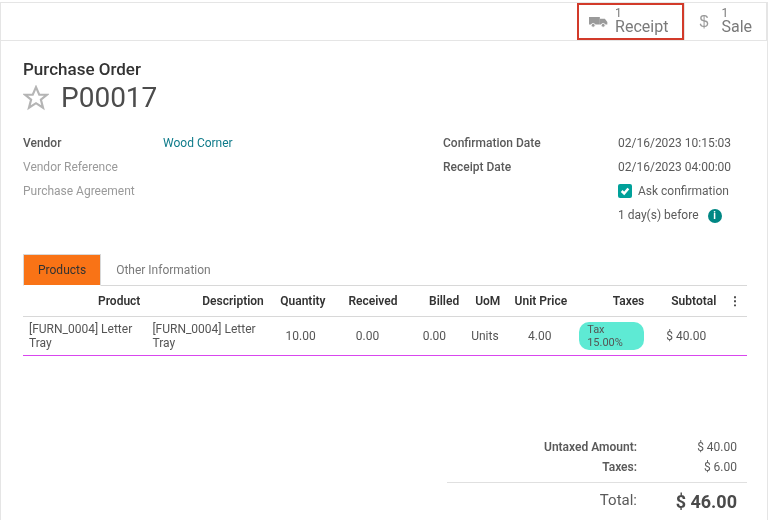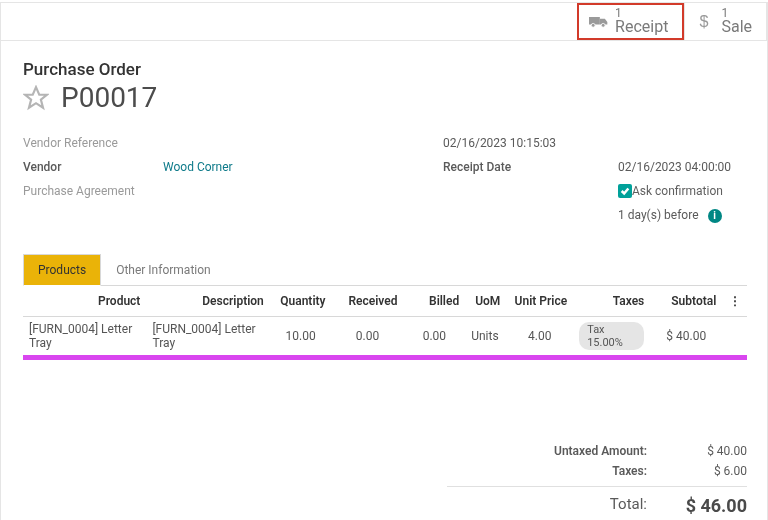--- a/index.html
+++ b/index.html
@@ -70,21 +70,21 @@
     color: #5f5f5f;
   }
   .info-col { display: flex; flex-direction: column; gap: 10px; }
   .info-col.left { width: 390px; }
   .info-col.right { flex: 1; }
   .info-row { display: flex; }
   .info-label { width: 140px; color: #9a9a9a; }
   .info-label.strong { color: #5a5a5a; font-weight: 500; }
   .info-value { color: #5a5a5a; }
   .info-value a { color: #0f7b8a; text-decoration: none; }
-  .checkbox-line { display: flex; align-items: center; gap: 0; }
+  .checkbox-line { display: flex; align-items: center; gap: 6px; }
   .cb {
     width: 14px; height: 14px;
     background: #00a19a;
     display: inline-flex; align-items:center; justify-content:center;
     border-radius: 2px;
   }
   .cb svg { width: 10px; height: 10px; stroke: #fff; stroke-width: 3; fill: none; }
   .info-icon {
     width: 14px; height: 14px;
     background: #008784; color: #fff;
@@ -106,45 +106,45 @@
     cursor: pointer;
     border: 1px solid transparent;
     border-bottom: none;
     position: relative;
     top: 1px;
   }
   .tab.active {
     color: #333;
     border: 1px solid #d8d8d8;
     border-bottom: 1px solid #fff;
-    background: #eab308;
+    background: #f97316;
   }
   
   table.lines {
     width: 100%;
     border-collapse: collapse;
     font-size: 12px;
     color: #4a4a4a;
   }
   table.lines thead th {
     text-align: right;
     font-weight: 600;
     padding: 8px 6px;
     border-bottom: 1px solid #d8d8d8;
     color: #333;
     font-size: 12px;
   }
   table.lines tbody td {
     padding: 5px 6px;
-    border-bottom: 5px solid #d946ef;
+    border-bottom: 1px solid #d946ef;
     color: #555;
   }
   .num { text-align: center; }
   .tax-pill {
-    background: #e5e5e5;
+    background: #5eead4;
     border-radius: 10px;
     padding: 1px 8px;
     font-size: 11px;
     color: #555;
     display: inline-block;
   }
   .three-dots {
     font-weight: bold; color: #555; cursor: pointer; width: 12px; text-align:center;
   }
   .spacer { height: 80px; }
@@ -155,21 +155,21 @@
     flex-direction: column;
     align-items: flex-end;
     margin-top: 4px;
     gap: 6px;
     font-size: 12px;
     color: #5a5a5a;
   }
   .trow {
     display: flex;
     width: 300px;
-    justify-content: flex-end;
+    justify-content: center;
   }
   .trow .tlabel { text-align: right; width: 200px; padding-right: 20px; font-weight: 600; }
   .trow .tval { width: 80px; text-align: right; }
   .trow.grand { border-top: 1px solid #e0e0e0; padding-top: 8px; margin-top: 2px; }
   .trow.grand .tlabel { font-weight: 400; color: #5a5a5a; font-size: 15px; }
   .trow.grand .tval { font-size: 18px; font-weight: 700; color: #4a4a4a; }
   .normal-label { font-weight: 400 !important; }
 </style>
 </head>
 <body>
@@ -214,35 +214,36 @@
         <svg viewBox="0 0 24 24">
             <polygon points="12,2 15,9 22,9 16.5,13.5 18.5,21 12,16.8 5.5,21 7.5,13.5 2,9 9,9"></polygon>
           </svg>
       </span>
       <span class="po-number">P00017</span>
     </div>
 
     <div class="info-grid">
       <div class="info-col left">
         <div class="info-row">
+          <span class="info-label strong">Vendor</span>
+          <span class="info-value"><a href="#">Wood Corner</a></span>
+        </div>
+        <div class="info-row">
           <span class="info-label">Vendor Reference</span>
           <span class="info-value"></span>
         </div>
         <div class="info-row">
-          <span class="info-label strong">Vendor</span>
-          <span class="info-value"><a href="#">Wood Corner</a></span>
-        </div>
-        <div class="info-row">
           <span class="info-label">Purchase Agreement</span>
           <span class="info-value"></span>
         </div>
       </div>
 
       <div class="info-col right">
         <div class="info-row">
+          <span class="info-label strong" style="width:175px">Confirmation Date</span>
           <span class="info-value">02/16/2023 10:15:03</span>
         </div>
         <div class="info-row">
           <span class="info-label strong" style="width:175px">Receipt Date</span>
           <span class="info-value">02/16/2023 04:00:00</span>
         </div>
         <div class="info-row">
           <span class="info-label" style="width:175px"></span>
           <span class="checkbox-line">
             <span class="cb">

